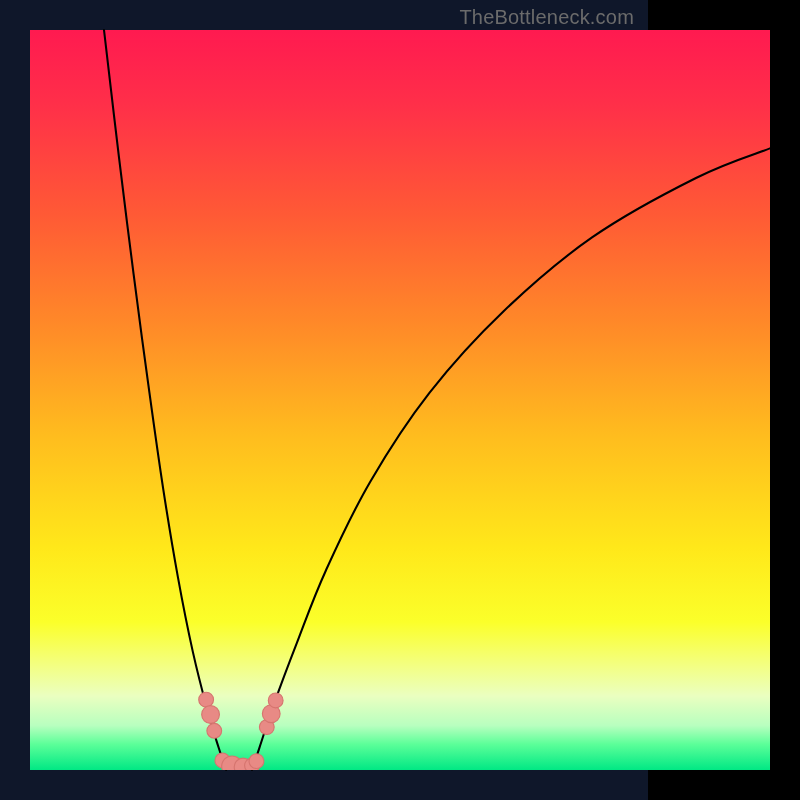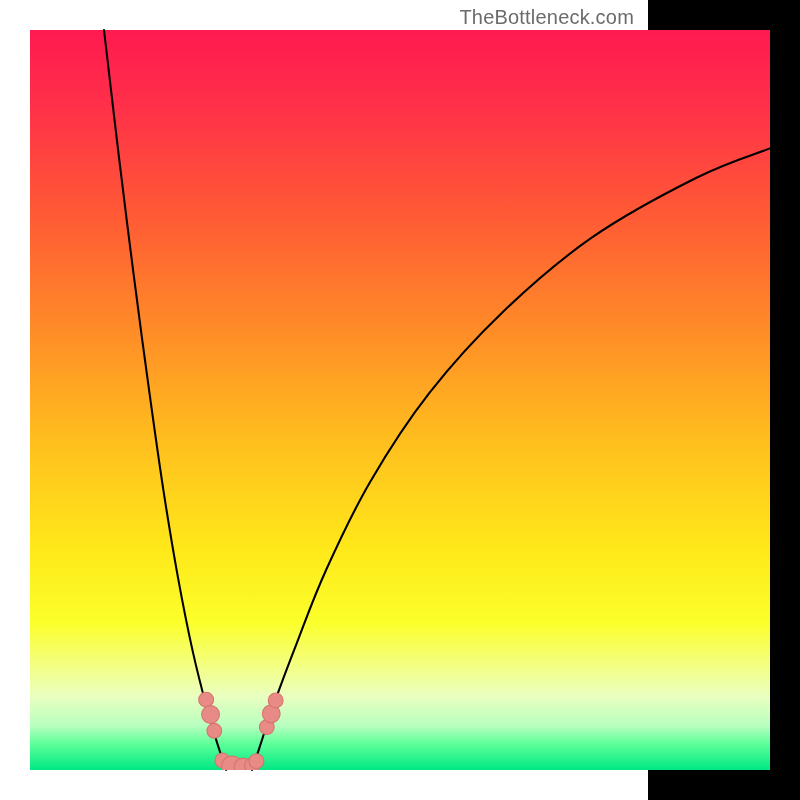--- a/index.html
+++ b/index.html
@@ -10,21 +10,21 @@
     overflow: hidden;
     background: #000;
     font-family: Arial, Helvetica, sans-serif;
   }
   .frame {
     position: absolute;
     left: 0;
     top: 0;
     width: 648px;
     height: 800px;
-    background: #ffffff;
+    background: #0f172a;
   }
   .plot-area {
     position: absolute;
     left: 30px;
     top: 30px;
     width: 740px;
     height: 740px;
   }
   .gradient {
     position: absolute;

